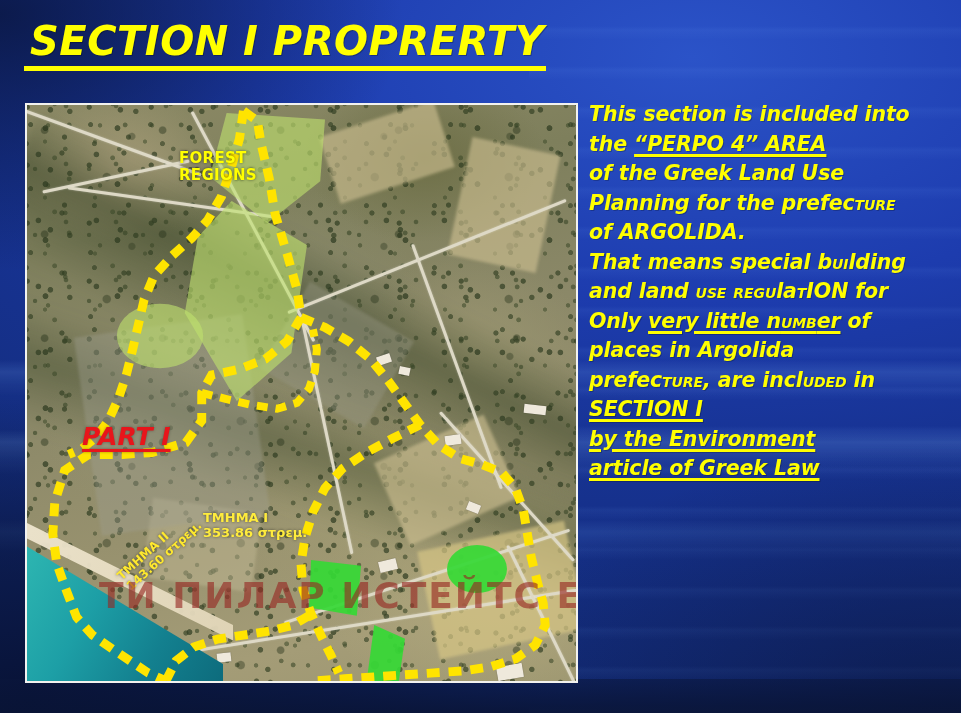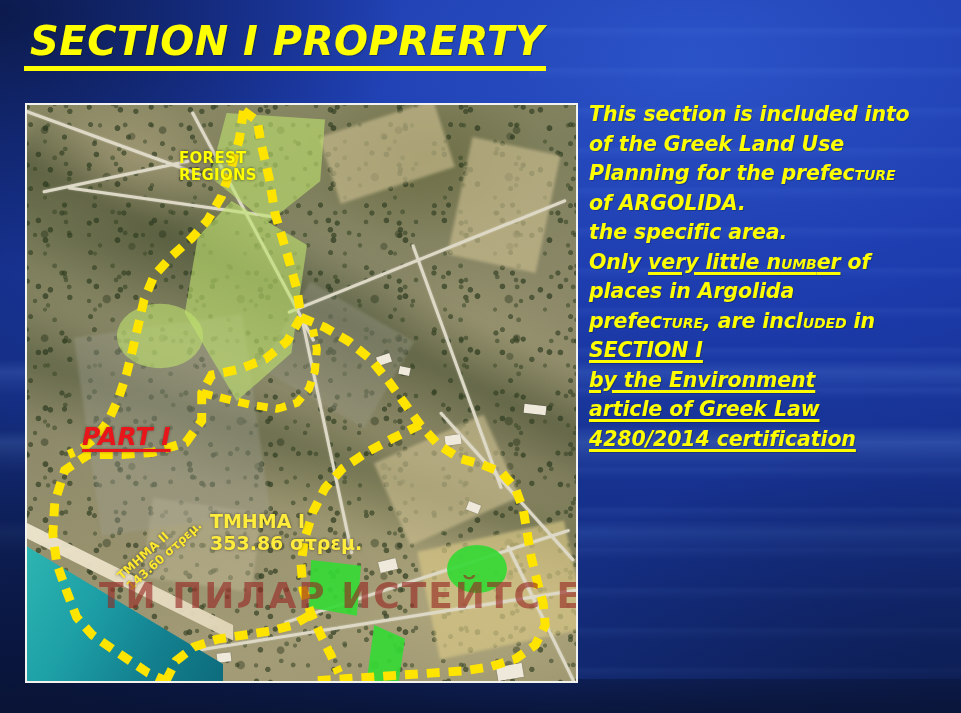--- a/index.html
+++ b/index.html
@@ -228,21 +228,21 @@
     position: absolute;
     color: #ffff00;
     font-family: "DejaVu Sans", sans-serif;
     font-size: 14px;
     font-weight: bold;
     line-height: 1.15;
     text-shadow: 0 0 3px rgba(0,0,0,.55);
     white-space: pre-line;
   }
   .label-forest { left: 152px; top: 45px; font-size: 15px; letter-spacing: .3px; }
-  .label-tmima1 { left: 183px; top: 406px; font-size: 19px; color:#ffec3d; }
+  .label-tmima1 { left: 176px; top: 406px; font-size: 13px; color:#ffec3d; }
   .label-tmima2 {
     left: 88px; top: 468px; font-size: 12px; color:#ffe92e;
     transform: rotate(-42deg); transform-origin: left top;
   }
   .label-part1 {
     position: absolute;
     left: 55px; top: 317px;
     color: #e8151b;
     font-family: "DejaVu Sans", sans-serif;
     font-size: 25px;
@@ -379,38 +379,44 @@
 
     </div>
   </div>
 
   <div class="textcol">
 
     <div class="tline">
       <span>This section is included into</span>
     </div>
 
+    <div class="tline">
+      <span>the </span><span class="u">“PERPO 4” AREA</span>
+    </div>
 
     <div class="tline">
       <span>of the Greek Land Use</span>
     </div>
 
     <div class="tline">
       <span>Planning for the prefec</span><span class="sc">TURE</span>
     </div>
 
     <div class="tline">
       <span>of ARGOLIDA.</span>
     </div>
 
-
-
-    <div class="tline">
-      <span>the specific area.</span>
-    </div>
+    <div class="tline">
+      <span>That means special b</span><span class="sc">UI</span><span>lding</span>
+    </div>
+
+    <div class="tline">
+      <span>and land </span><span class="sc">USE REGU</span><span>la</span><span class="sc">T</span><span>ION for</span>
+    </div>
+
 
     <div class="tline">
       <span>Only </span><span class="u"><span>very little n</span><span class="sc">UMB</span><span>er</span></span><span> of</span>
     </div>
 
     <div class="tline">
       <span>places in Argolida</span>
     </div>
 
     <div class="tline">
@@ -425,19 +431,16 @@
 
     <div class="tline">
       <span class="u">by the Environment</span>
     </div>
 
 
     <div class="tline">
       <span class="u">article of Greek Law</span>
     </div>
 
-    <div class="tline">
-      <span class="u">4280/2014 certification</span>
-    </div>
 
   </div>
 
 </div>
 
 </body></html>

